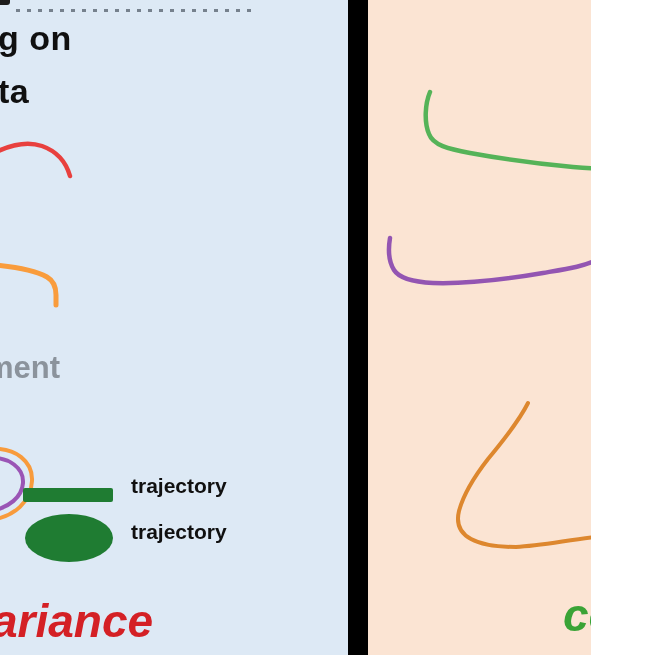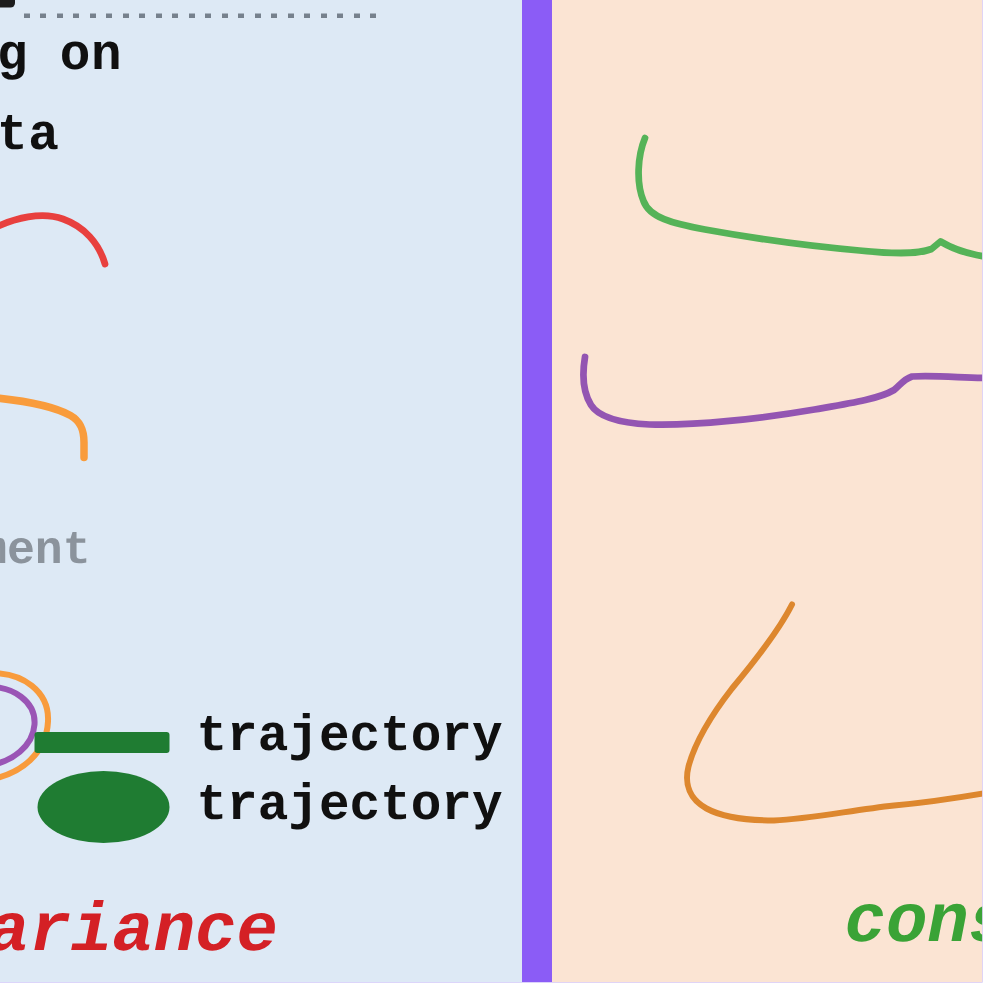--- a/index.html
+++ b/index.html
@@ -1,18 +1,18 @@
 <!DOCTYPE html>
 <html><head>
 <meta charset="utf-8">
 <style>
   html,body{margin:0;padding:0;background:#ffffff;}
   #canvas{
-    position:relative;width:655px;height:655px;overflow:hidden;
-    font-family:Liberation Mono, monospace;background:#8b5cf6;
+    position:relative;width:591px;height:655px;overflow:hidden;
+    font-family:Liberation Sans, sans-serif;background:#000000;
   }
   .panel{position:absolute;top:0;height:655px;overflow:hidden;}
   #left-panel{left:0;width:348px;background:#dde9f5;}
   #right-panel{left:368px;width:287px;background:#fbe4d3;}
   .panel svg{position:absolute;left:0;top:0;pointer-events:none;}
   .title{
     position:absolute;font-weight:bold;color:#101010;
     font-size:34px;line-height:1;white-space:pre;letter-spacing:0.5px;
   }
   .gray-label{
@@ -26,21 +26,21 @@
   #left-caption{left:-8px;top:598px;}
   #right-caption{left:195px;top:592px;}
   .legend{position:absolute;left:0;top:0;}
   .legend-line-swatch{
     position:absolute;left:23px;top:488px;width:90px;height:14px;border-radius:2px;
   }
   .legend-ellipse-swatch{
     position:absolute;left:25px;top:514px;width:88px;height:48px;border-radius:50%;
   }
   .legend-label{
-    position:absolute;font-size:34px;font-weight:bold;color:#101010;line-height:1;white-space:pre;
+    position:absolute;font-size:21px;font-weight:bold;color:#101010;line-height:1;white-space:pre;
   }
   #legend-label-trajectory{left:131px;top:475px;}
   #legend-label-covariance{left:131px;top:521px;}
   .dashed-line{
     position:absolute;left:16px;top:9px;width:236px;height:3px;
     background:repeating-linear-gradient(90deg,#76818d 0 4px,transparent 4px 11px);
   }
   .corner-mark{
     position:absolute;left:0;top:0;width:10px;height:5px;background:#1c1c1c;
     border-bottom-right-radius:3px;

